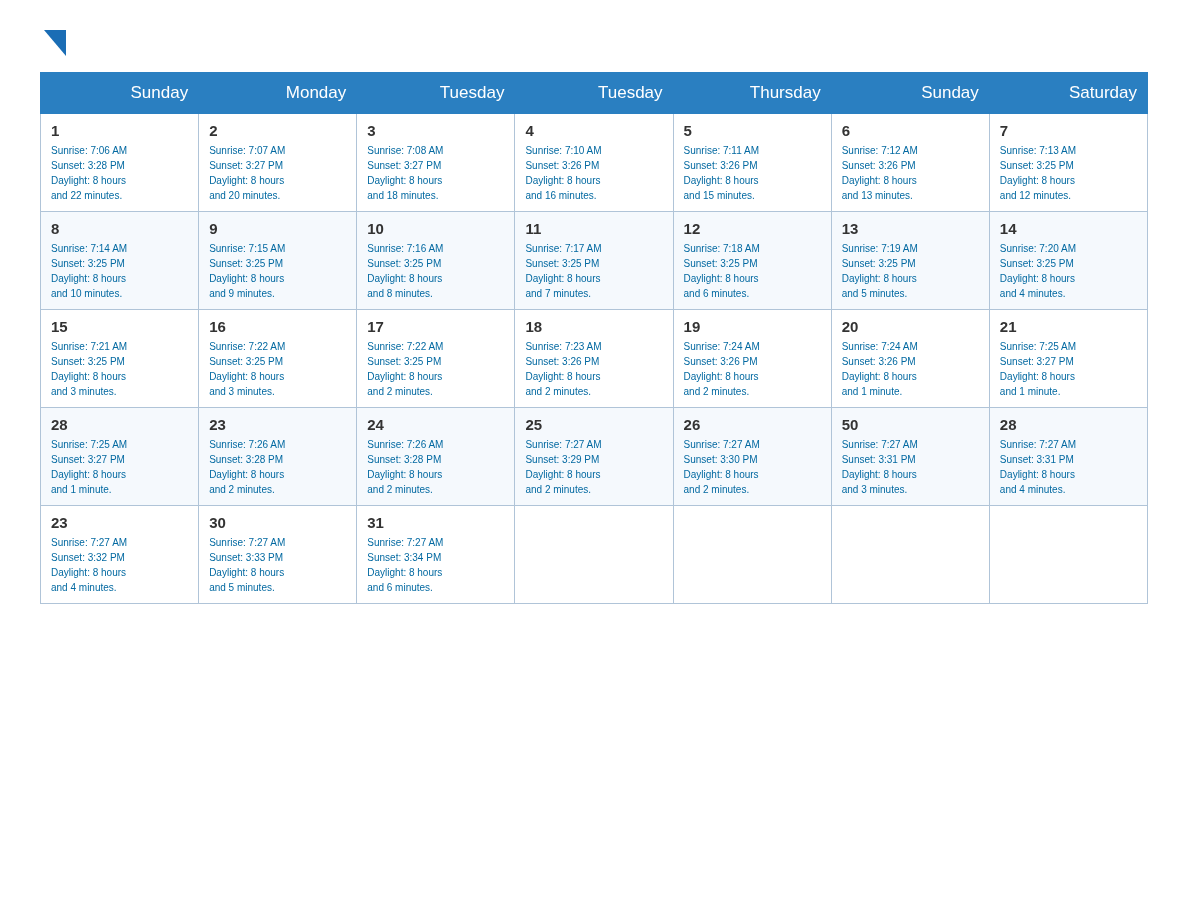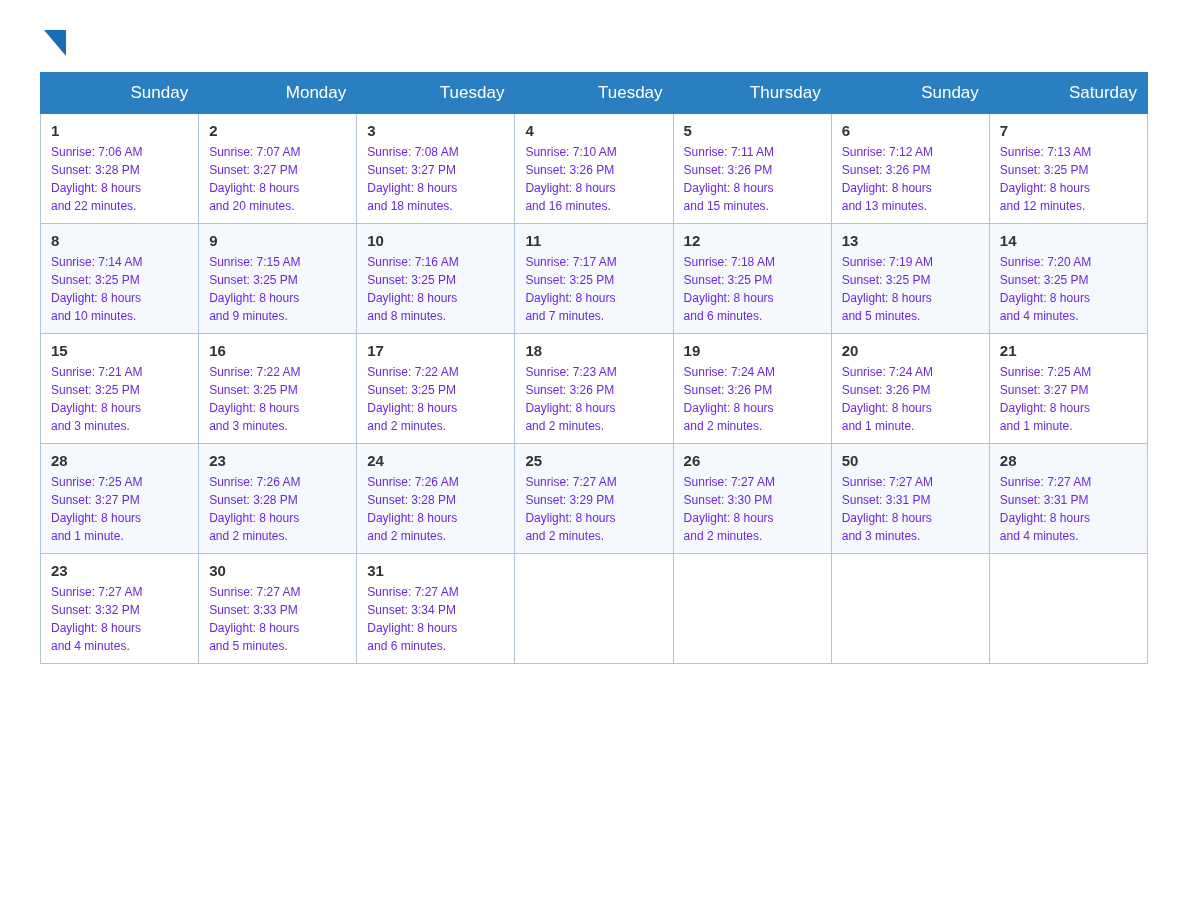--- a/index.html
+++ b/index.html
@@ -59,22 +59,22 @@
     .calendar-table tr:nth-child(even) td {
       background: #f5f9fd;
     }
     .day-number {
       font-size: 15px;
       font-weight: bold;
       color: #333;
       margin-bottom: 4px;
     }
     .day-info {
-      font-size: 12px;
-      color: #6d28d9;
+      font-size: 10px;
+      color: #0369a1;
       line-height: 1.5;
     }
     .logo-general {
       font-size: 26px;
       font-weight: bold;
       color: #333;
     }
     .logo-blue-part {
       color: #1a6db5;
       font-size: 26px;

